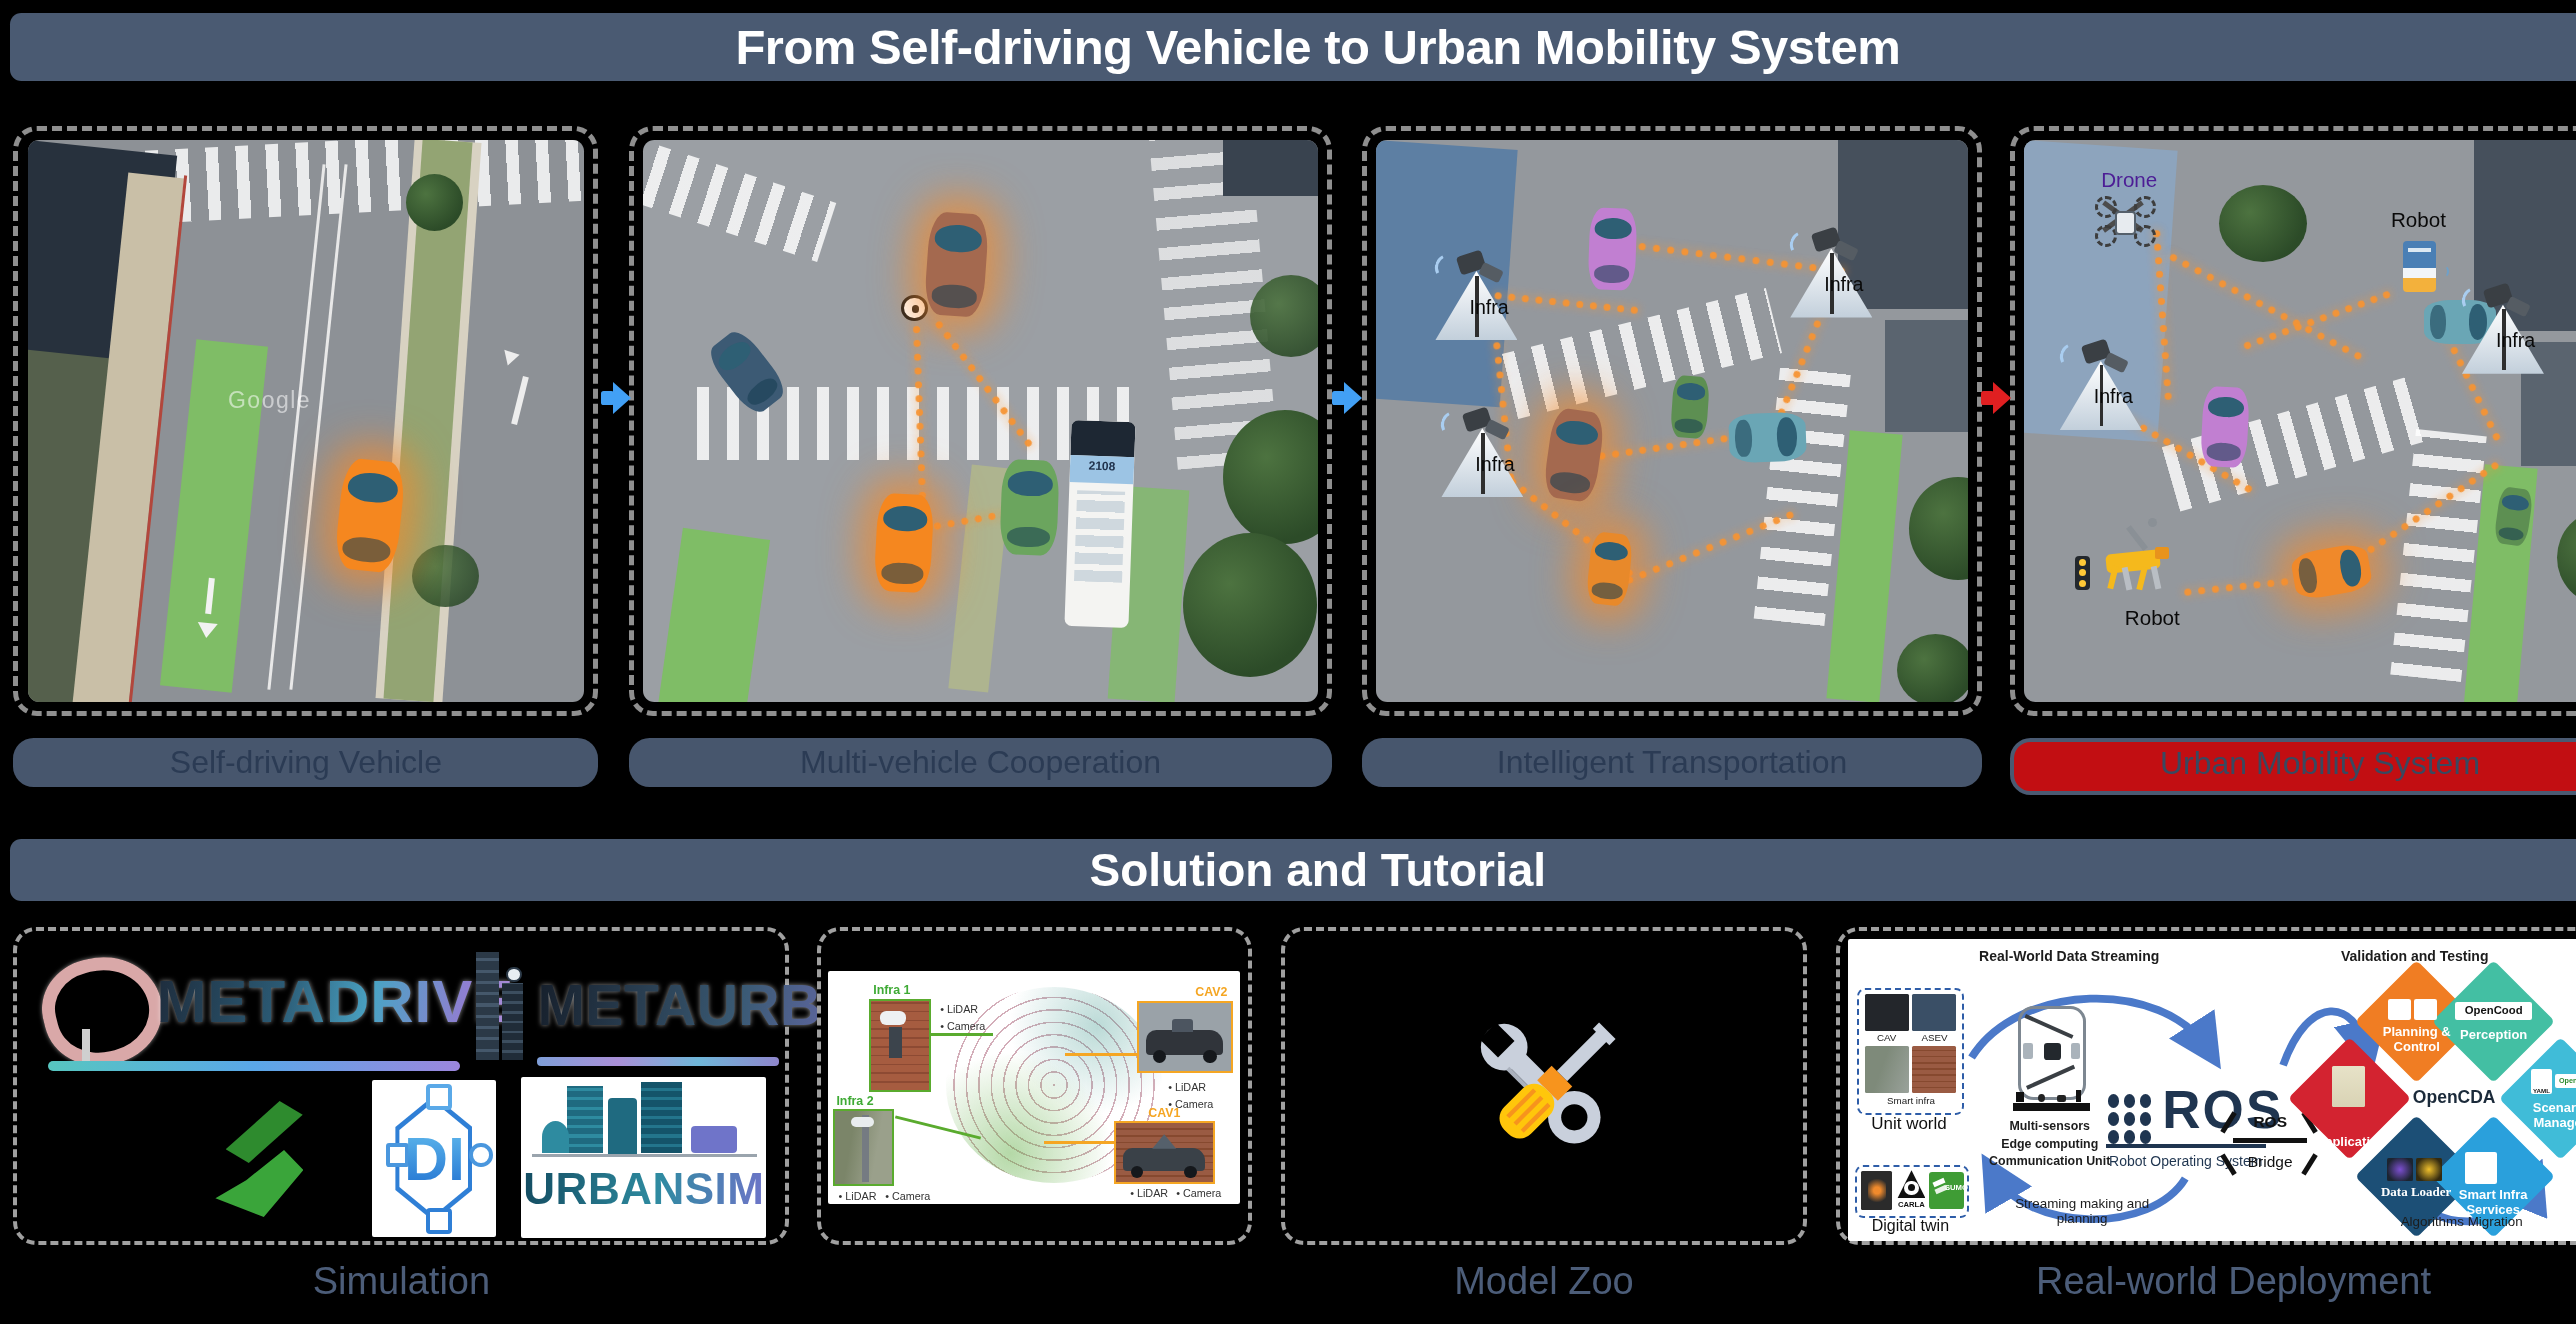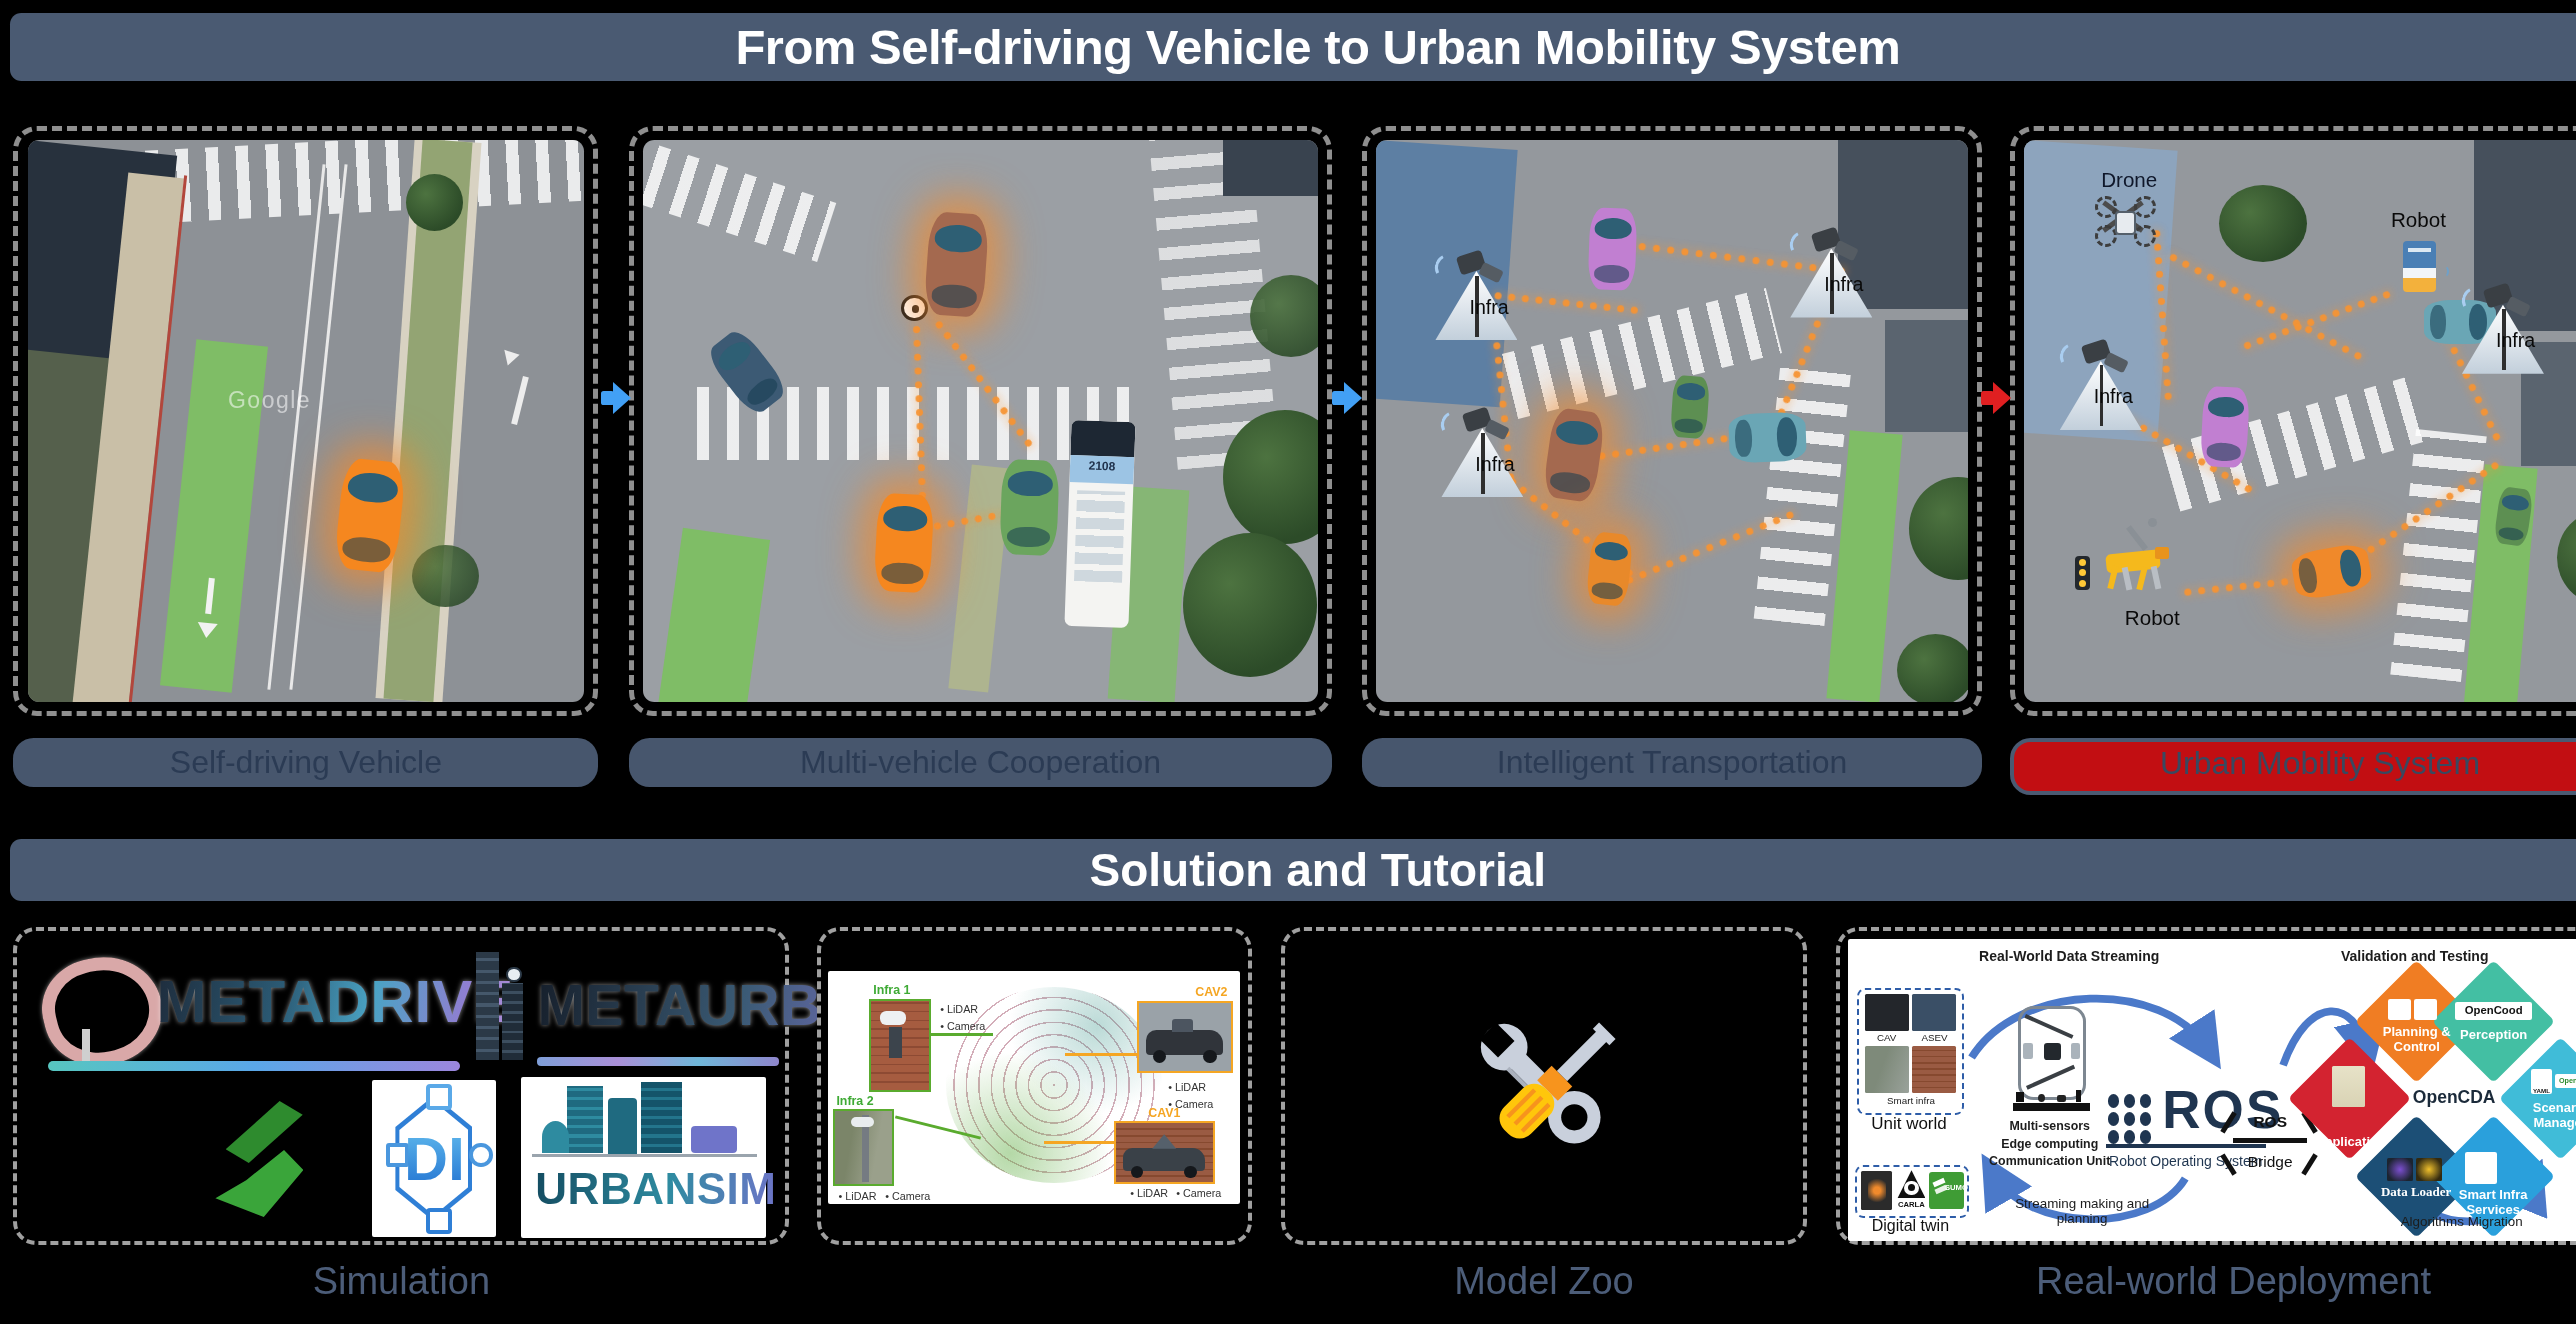--- a/index.html
+++ b/index.html
@@ -54,21 +54,21 @@
   
   .module{position:absolute;top:927px;height:318px;border:4.6px dashed #a0a0a0;border-radius:23px;
           background:#000;box-sizing:border-box;}
   .mcap{position:absolute;top:1260px;font-size:38px;color:#4c5d79;text-align:center;}
 
   
   .gradtext{font-weight:bold;background-clip:text;-webkit-background-clip:text;color:transparent;
             text-transform:uppercase;filter:drop-shadow(0 0 2.6px rgba(255,255,255,.55));}
   .mdtext{font-size:60px;letter-spacing:1px;background-image:linear-gradient(100deg,#1e2c3c 0%,#2b5a74 35%,#4aa3c4 60%,#8f7fd1 85%,#b08fd8 100%);}
   .mutext{font-size:57px;letter-spacing:0.5px;background-image:linear-gradient(100deg,#161f2b 0%,#3a5a74 55%,#7a6fc0 100%);}
-  .ustext{font-size:44px;letter-spacing:0.5px;background-image:linear-gradient(95deg,#134b60 0%,#2e8ba0 55%,#6f74c9 100%);filter:none;margin-left:12px;}
+  .ustext{font-size:44px;letter-spacing:0.5px;background-image:linear-gradient(95deg,#134b60 0%,#2e8ba0 55%,#6f74c9 100%);filter:none;}
   .ditext{font-size:61px;font-weight:bold;background-image:linear-gradient(180deg,#63bdee,#1f6fd0);background-clip:text;-webkit-background-clip:text;color:transparent;}
   .card{position:absolute;background:#fff;border-radius:2px;}
 
   
   .ph{position:absolute;border:2.6px solid #5aab2e;box-sizing:border-box;background:#9aa2a8;}
   .ph.orange{border-color:#f5a623;}
   .sname{position:absolute;font-weight:bold;font-size:12.4px;color:#3faa35;}
   .sname.orange{color:#f5a623;}
   .blt{position:absolute;font-size:10.8px;color:#333;}
   .blt:before{content:"•  ";}
@@ -219,21 +219,21 @@
       <i class="dots" style="left:70%;top:30%;width:144px;transform:rotate(64deg);"></i>
       <i class="dots" style="left:16%;top:48%;width:155px;transform:rotate(30deg);"></i>
       <i class="dots" style="left:27%;top:80%;width:160px;transform:rotate(-6deg);"></i>
       <i class="dots" style="left:56%;top:74%;width:170px;transform:rotate(-34deg);"></i>
 
       <i class="car" style="left:30%;top:44%;width:46px;height:80px;background:#c17fd1;transform:rotate(3deg);"></i>
       <i class="car glow" style="left:48%;top:70%;width:47px;height:77px;background:#f0892a;transform:rotate(80deg);"></i>
       <i class="car" style="left:70%;top:26%;width:44px;height:72px;background:#6aa6b5;transform:rotate(90deg);"></i>
       <i class="car" style="left:80%;top:62%;width:33px;height:57px;background:#5d8f52;transform:rotate(8deg);"></i>
 
-      <span class="ann" style="left:13%;top:5%;color:#0f172a;">Drone</span>
+      <span class="ann" style="left:13%;top:5%;color:#4c1d95;">Drone</span>
       <div class="abs" style="left:12%;top:10%;width:57px;height:46px;">
         <i style="left:4.1px;top:17.5px;width:48px;height:5.2px;background:#4c4c4c;transform:rotate(36deg);"></i>
         <i style="left:4.1px;top:17.5px;width:48px;height:5.2px;background:#4c4c4c;transform:rotate(-36deg);"></i>
         <i style="left:0;top:0;width:15.5px;height:15.5px;border:3.6px dashed #3d3d3d;border-radius:50%;"></i>
         <i style="left:39px;top:0;width:15.5px;height:15.5px;border:3.6px dashed #3d3d3d;border-radius:50%;"></i>
         <i style="left:0;top:29px;width:15.5px;height:15.5px;border:3.6px dashed #3d3d3d;border-radius:50%;"></i>
         <i style="left:39px;top:29px;width:15.5px;height:15.5px;border:3.6px dashed #3d3d3d;border-radius:50%;"></i>
         <i style="left:19.6px;top:14.4px;width:17.5px;height:20.6px;background:#e7ebef;border:2.6px solid #55606b;border-radius:4.1px;"></i>
       </div>
 

